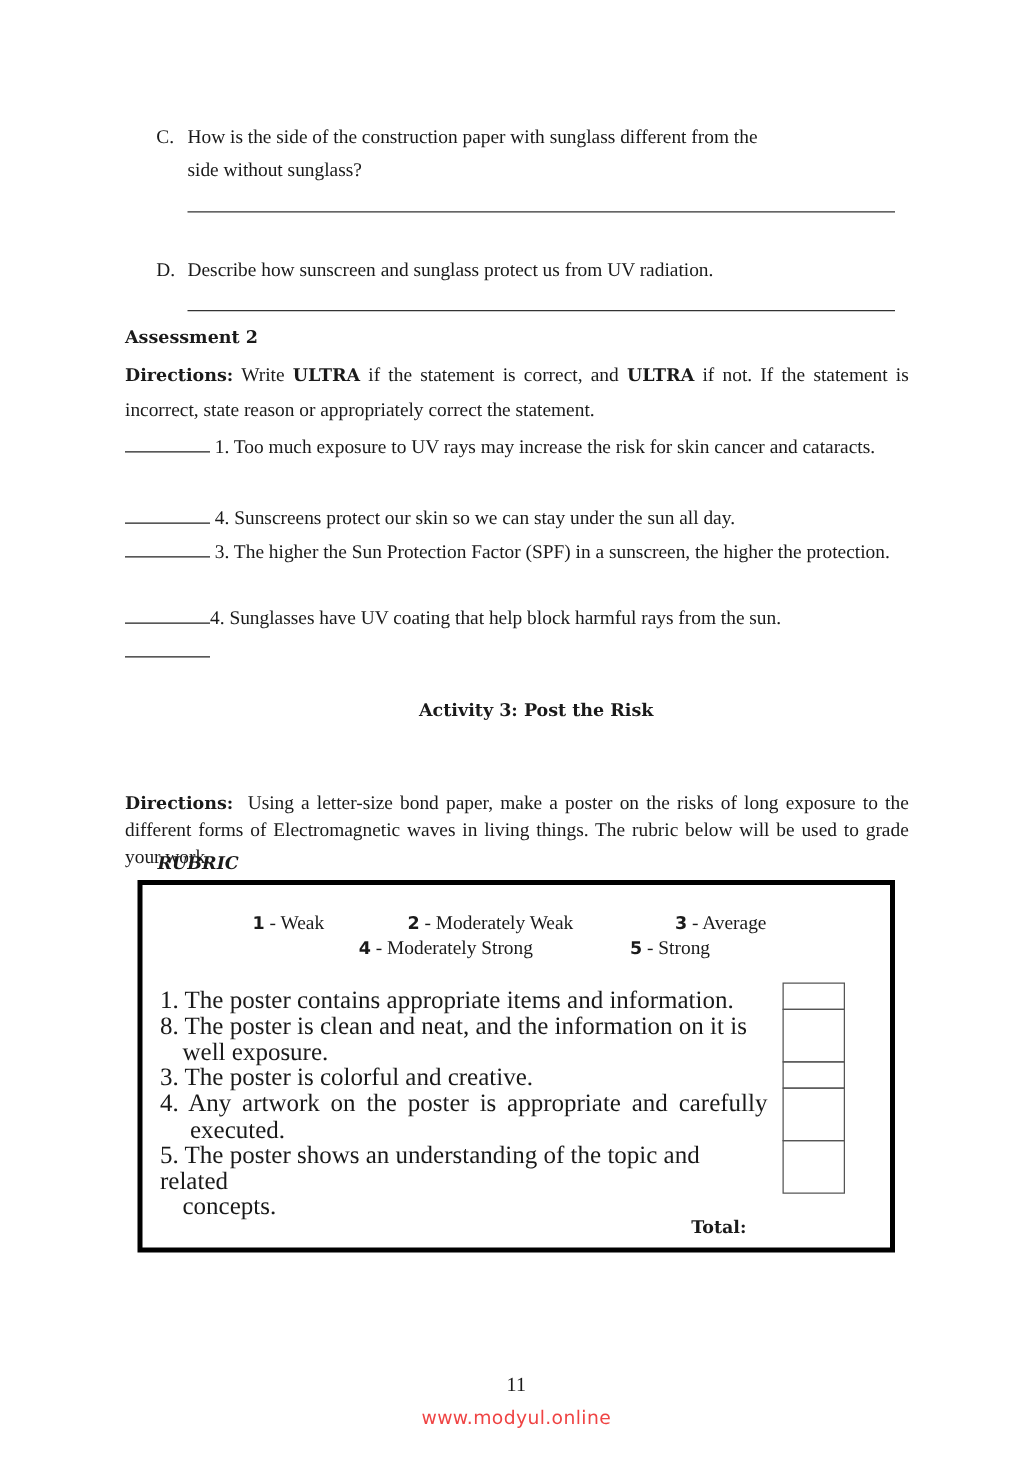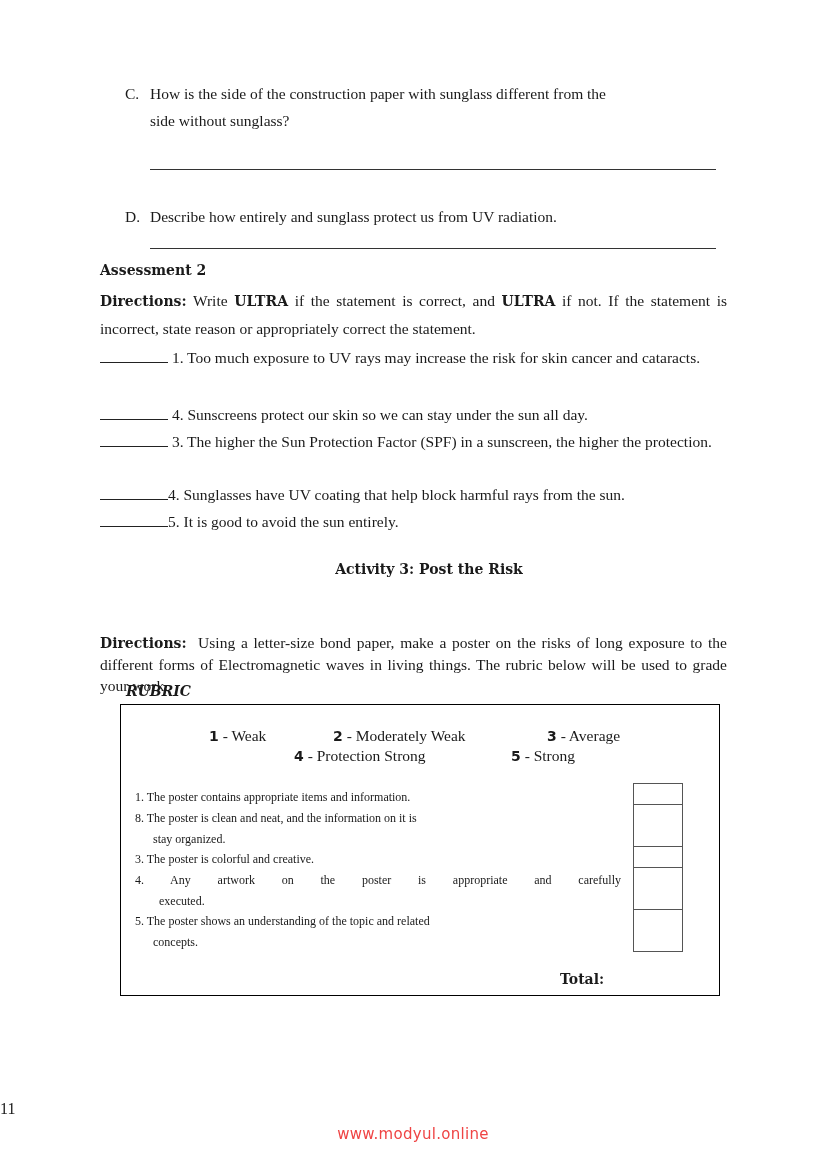--- a/index.html
+++ b/index.html
@@ -9,44 +9,44 @@
   .bold { font-family: "DejaVu Serif", serif; font-weight: bold; font-size: 14px; text-align: right; }
   .abs { position: absolute; }
   .q { left: 125px; width: 600px; line-height: 27px; }
   .q .letter { display: inline-block; width: 25px; }
   .q .cont { padding-left: 25px; }
   .ansline { position: absolute; left: 150px; width: 566px; border-top: 1px solid #333; height: 0; }
   .para { left: 100px; width: 627px; text-align: justify; line-height: 27px; }
   .blank { display: inline-block; border-bottom: 1px solid #222; width: 68px; height: 14px; vertical-align: baseline; }
   .item { left: 100px; width: 627px; line-height: 27px; text-align: justify; }
   .dir2 { left: 100px; width: 627px; text-align: justify; line-height: 21px; }
-  .rubric-box { position: absolute; left: 120px; top: 704px; width: 598px; height: 290px; border: 1px solid #000000; }
+  .rubric-box { position: absolute; left: 110px; top: 704px; width: 598px; height: 290px; border: 4px solid #000000; }
   .scale1 { position: absolute; top: 22px; left: 0; width: 100%; height: 20px; }
   .scale2 { position: absolute; top: 42px; left: 0; width: 100%; height: 20px; }
   .scale-item { position: absolute; white-space: nowrap; font-family: "Liberation Serif", serif; font-size: 15.5px; }
   .scale-item b { font-family: "DejaVu Sans", sans-serif; font-weight: bold; font-size: 14px; }
-  .crit { position: absolute; left: 14px; width: 486px; font-family: "Liberation Serif", serif; font-size: 12px; line-height: 20.7px; }
+  .crit { position: absolute; left: 14px; width: 486px; font-family: "Liberation Serif", serif; font-size: 20px; line-height: 20.7px; }
   .crit .ind { padding-left: 18px; }
   .crit.justify { text-align: justify; text-align-last: left; }
   .score-box { position: absolute; left: 512px; width: 50px; border: 1px solid #555; box-sizing: border-box; }
   .total { position: absolute; top: 266px; left: 439px; font-family: "DejaVu Serif", serif; font-weight: bold; font-size: 14px; }
-  .pagenum { position: absolute; top: 1100px; left: 0; width: 826px; font-family: "Liberation Serif", serif; font-size: 16px; }
+  .pagenum { position: absolute; top: 1100px; left: 0; width: 826px; text-align: center; font-family: "Liberation Serif", serif; font-size: 16px; }
   .watermark { position: absolute; top: 1125px; left: 0; width: 826px; text-align: center; font-family: "DejaVu Sans", sans-serif; font-size: 15px; color: #ef4444; letter-spacing: 0.3px; }
 </style>
 </head>
 <body>
 
-<div class="abs q serif" style="top:80px;">
+<div class="abs q serif" style="top:96px;">
   <div><span class="letter">C.</span><span>How is the side of the construction paper with sunglass different from the</span></div>
   <div class="cont">side without sunglass?</div>
 </div>
 <div class="ansline" style="top:169px;"></div>
 
 <div class="abs q serif" style="top:203px;">
-  <div><span class="letter">D.</span><span>Describe how entirely and sunglass protect us from UV radiation.</span></div>
+  <div><span class="letter">D.</span><span>Describe how sunscreen and sunglass protect us from UV radiation.</span></div>
 </div>
 <div class="ansline" style="top:248px;"></div>
 
 <div class="abs bold" style="left:100px; top:262px;">Assessment 2</div>
 
 <div class="abs para serif" style="top:287px;">
   <span class="bold">Directions:</span>
   <span>Write</span>
   <span class="bold">ULTRA</span>
   <span>if the statement is correct, and</span>
@@ -60,49 +60,49 @@
 <div class="abs item serif" style="top:401px;">
   <span class="blank"></span><span> 4. Sunscreens protect our skin so we can stay under the sun all day.</span>
 </div>
 <div class="abs item serif" style="top:428px;">
   <span class="blank"></span><span> 3. The higher the Sun Protection Factor (SPF) in a sunscreen, the higher the protection.</span>
 </div>
 <div class="abs item serif" style="top:481px;">
   <span class="blank"></span><span>4. Sunglasses have UV coating that help block harmful rays from the sun.</span>
 </div>
 <div class="abs item serif" style="top:508px;">
-  <span class="blank"></span><span>5. It is good to avoid the sun entirely.</span>
+  <span class="blank"></span>
 </div>
 
 <div class="abs bold" style="left:16px; width:826px; text-align:center; top:561px;">Activity 3: Post the Risk</div>
 
 <div class="abs dir2 serif" style="top:632px;">
   <span class="bold">Directions:</span>&nbsp;
   <span>Using a letter-size bond paper, make a poster on the risks of long exposure to the different forms of Electromagnetic waves in living things. The rubric below will be used to grade your work.</span>
 </div>
 
 <div class="abs" style="left:126px; top:683px; font-family:'DejaVu Serif', serif; font-weight:bold; font-style:italic; font-size:14px;">RUBRIC</div>
 
 <div class="rubric-box">
   <div class="scale1">
     <span class="scale-item" style="left:88px;"><b>1</b><span> - Weak</span></span>
     <span class="scale-item" style="left:212px;"><b>2</b><span> - Moderately Weak</span></span>
     <span class="scale-item" style="left:426px;"><b>3</b><span> - Average</span></span>
   </div>
   <div class="scale2">
-    <span class="scale-item" style="left:173px;"><b>4</b><span> - Protection Strong</span></span>
+    <span class="scale-item" style="left:173px;"><b>4</b><span> - Moderately Strong</span></span>
     <span class="scale-item" style="left:390px;"><b>5</b><span> - Strong</span></span>
   </div>
 
   <div class="crit" style="top:82px;">
     <div>1. The poster contains appropriate items and information.</div>
   </div>
   <div class="crit" style="top:103px;">
     <div>8. The poster is clean and neat, and the information on it is</div>
-    <div class="ind">stay  organized.</div>
+    <div class="ind">well  exposure.</div>
   </div>
   <div class="crit" style="top:144px;">
     <div>3. The poster is colorful and creative.</div>
   </div>
   <div class="crit justify" style="top:165px;">
     <div style="text-align:justify; text-align-last:justify;">4.  Any artwork on the poster is appropriate and carefully</div>
     <div class="ind" style="padding-left:24px;">executed.</div>
   </div>
   <div class="crit" style="top:206px;">
     <div>5. The poster shows an understanding of the topic and related</div>

